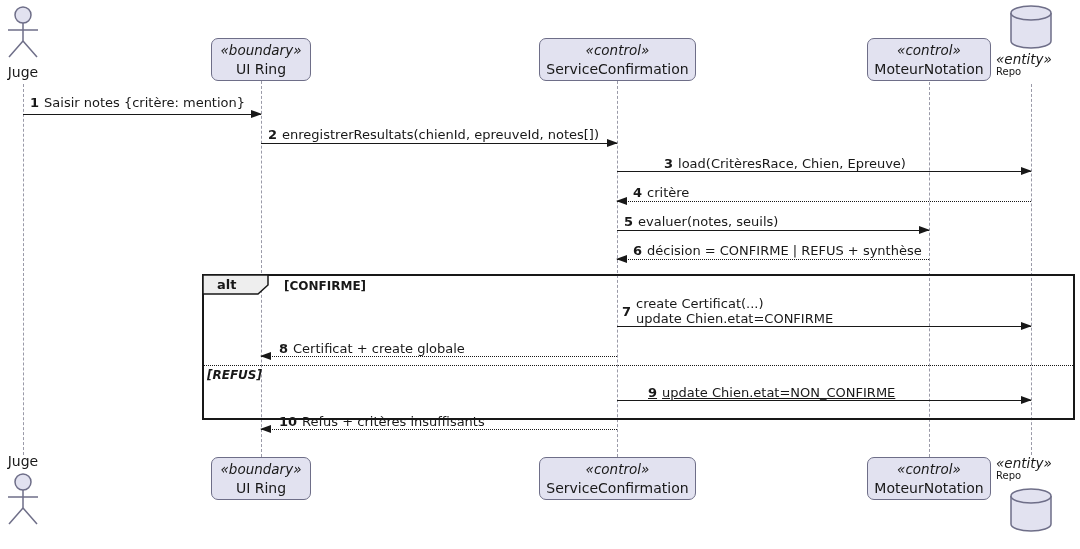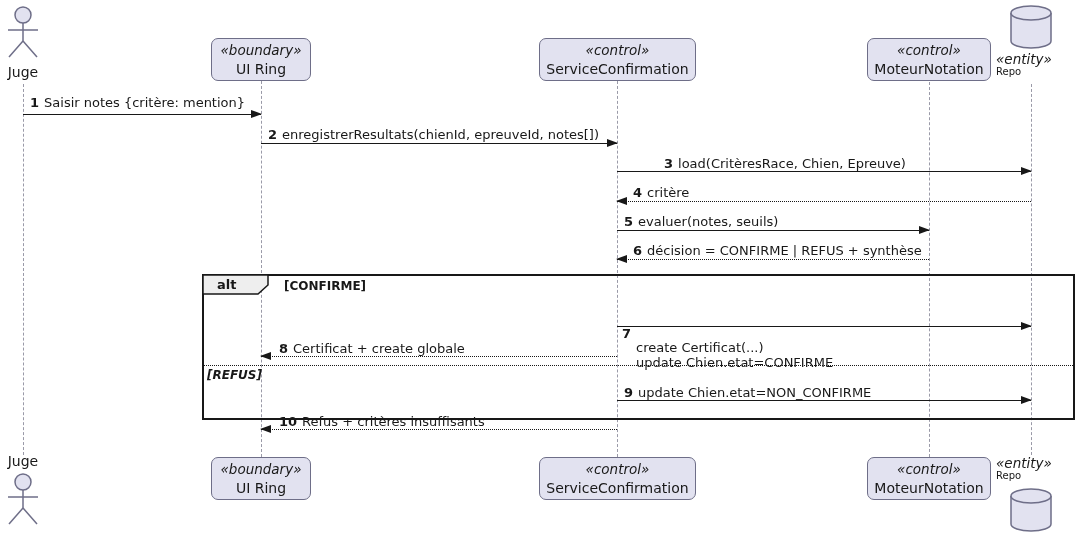--- a/index.html
+++ b/index.html
@@ -18,21 +18,21 @@
   .stereo{font-style:italic;font-size:13.5px;}
   .pname{font-size:14px;}
   .actor-label{position:absolute;font-size:14px;text-align:center;}
   .entity-label{position:absolute;text-align:left;font-size:13.5px;}
   .entity-label.stereo{font-style:italic;}
   .entity-label.pname{font-style:normal;font-size:10px;}
   
   .msg-label{position:absolute;font-size:13px;white-space:nowrap;}
   .msg-label .num{font-weight:bold;margin-right:5px;}
   .msg-label.multiline{display:flex;align-items:center;white-space:normal;}
-  .msg-label.multiline .txt{white-space:pre-line;line-height:15px;margin-top:44px;}
+  .msg-label.multiline .txt{white-space:pre-line;line-height:15px;}
   .arrow{position:absolute;height:0;border-top:1px solid #181818;}
   .arrow.dotted{border-top-style:dotted;}
   .arrow.right::after{
     content:"";position:absolute;right:-1px;top:-5px;width:0;height:0;
     border-left:11px solid #181818;border-top:4.5px solid transparent;border-bottom:4.5px solid transparent;
   }
   .arrow.left::before{
     content:"";position:absolute;left:-1px;top:-5px;width:0;height:0;
     border-right:11px solid #181818;border-top:4.5px solid transparent;border-bottom:4.5px solid transparent;
   }
@@ -128,21 +128,21 @@
       <span class="txt">create Certificat(...)
 update Chien.etat=CONFIRME</span>
   </div>
   <div class="arrow right" style="left:617px;top:326px;width:414px;"></div>
 
   <div class="msg-label" style="left:279px;top:341px;">
     <span class="num">8</span><span class="txt">Certificat + create globale</span>
   </div>
   <div class="arrow dotted left" style="left:261px;top:356px;width:356px;"></div>
 
-  <div class="msg-label" style="left:624px;top:385px;">
+  <div class="msg-label" style="left:648px;top:385px;text-decoration:underline;">
     <span class="num">9</span><span class="txt">update Chien.etat=NON_CONFIRME</span>
   </div>
   <div class="arrow right" style="left:617px;top:400px;width:414px;"></div>
 
   <div class="msg-label" style="left:279px;top:414px;">
     <span class="num">10</span><span class="txt">Refus + critères insuffisants</span>
   </div>
   <div class="arrow dotted left" style="left:261px;top:429px;width:356px;"></div>
 
   <div class="actor-label" style="left:0;top:453px;width:46px;">Juge</div>

